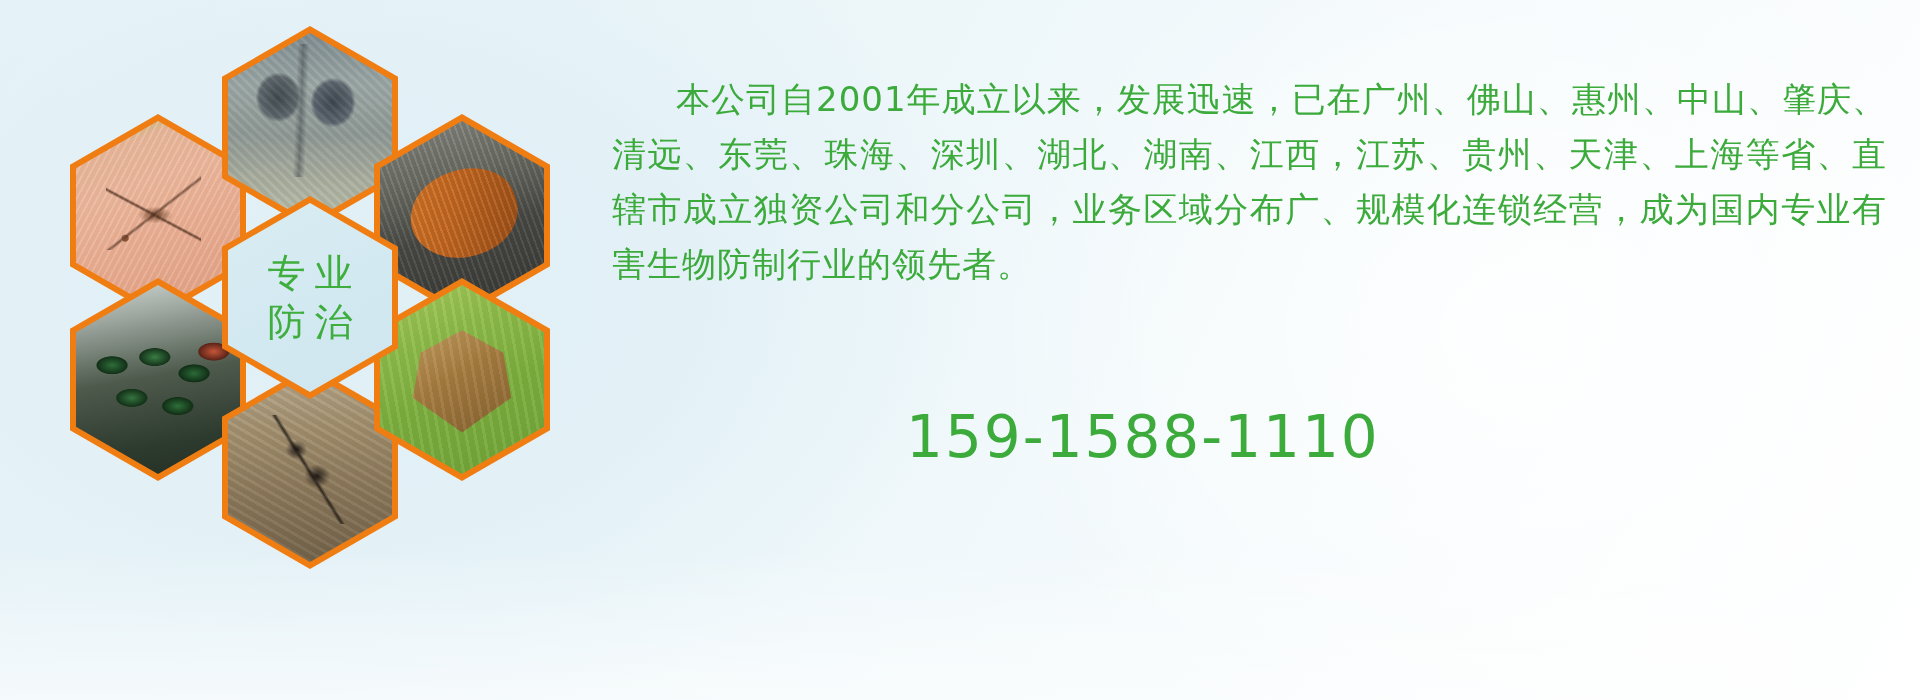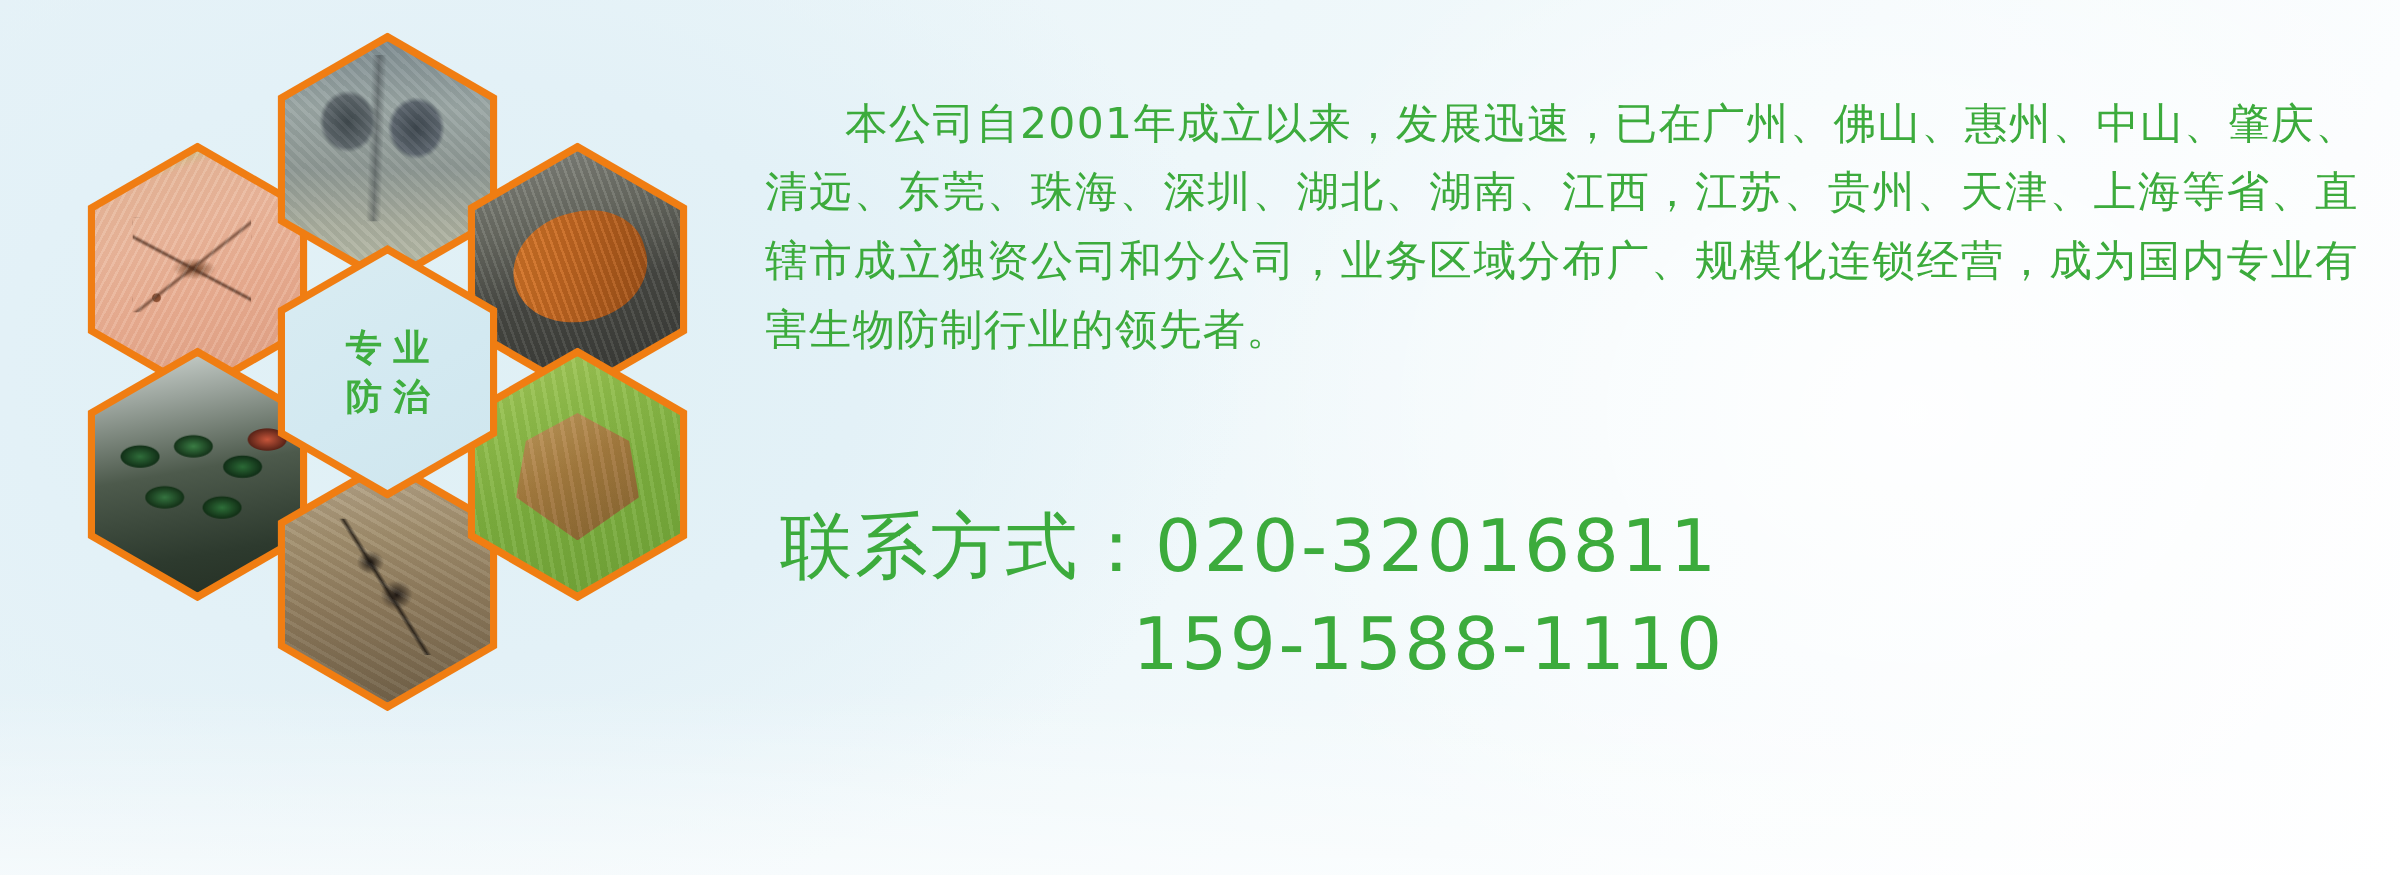--- a/index.html
+++ b/index.html
@@ -117,21 +117,21 @@
   .px-bug .inner::after{
     content:"";position:absolute;left:0;top:0;width:100%;height:100%;
     background:repeating-linear-gradient(80deg, rgba(255,255,255,0.07) 0 3px, rgba(60,90,30,0.07) 3px 9px);
   }
   .hex-badge{background:#f07d12;}
   .hex-badge .inner{
     background:linear-gradient(150deg,#d9ecf2 0%, #d3e9f1 55%, #cfe6ee 100%);
     flex-direction:column;gap:4px;
   }
   .badge-line{
-    color:#3fae3f;font-weight:700;font-size:29px;letter-spacing:9px;
+    color:#3fae3f;font-weight:400;font-size:38px;letter-spacing:9px;
     line-height:1.18;text-indent:9px;
   }
 
   
   .copy{
     position:absolute;left:612px;top:34px;width:1275px;
   }
   .para{
     color:#3cab3c;font-size:34px;line-height:55px;letter-spacing:1px;
     text-indent:64px;text-align:justify;font-weight:500;margin-top:38px;
@@ -184,21 +184,18 @@
       </div>
     </div>
 
   </div>
 
   <div class="copy">
     <div class="para">本公司自2001年成立以来，发展迅速，已在广州、佛山、惠州、中山、肇庆、清远、东莞、珠海、深圳、湖北、湖南、江西，江苏、贵州、天津、上海等省、直辖市成立独资公司和分公司，业务区域分布广、规模化连锁经营，成为国内专业有害生物防制行业的领先者。</div>
   </div>
 
   <div class="contact">
-    <div class="contact-line1">
-      <span>联系方式：</span><span>020-32016811</span>
-    </div>
     <div class="contact-line2">
       <span>159-1588-1110</span>
     </div>
   </div>
 
 </div>
 
 </body></html>

